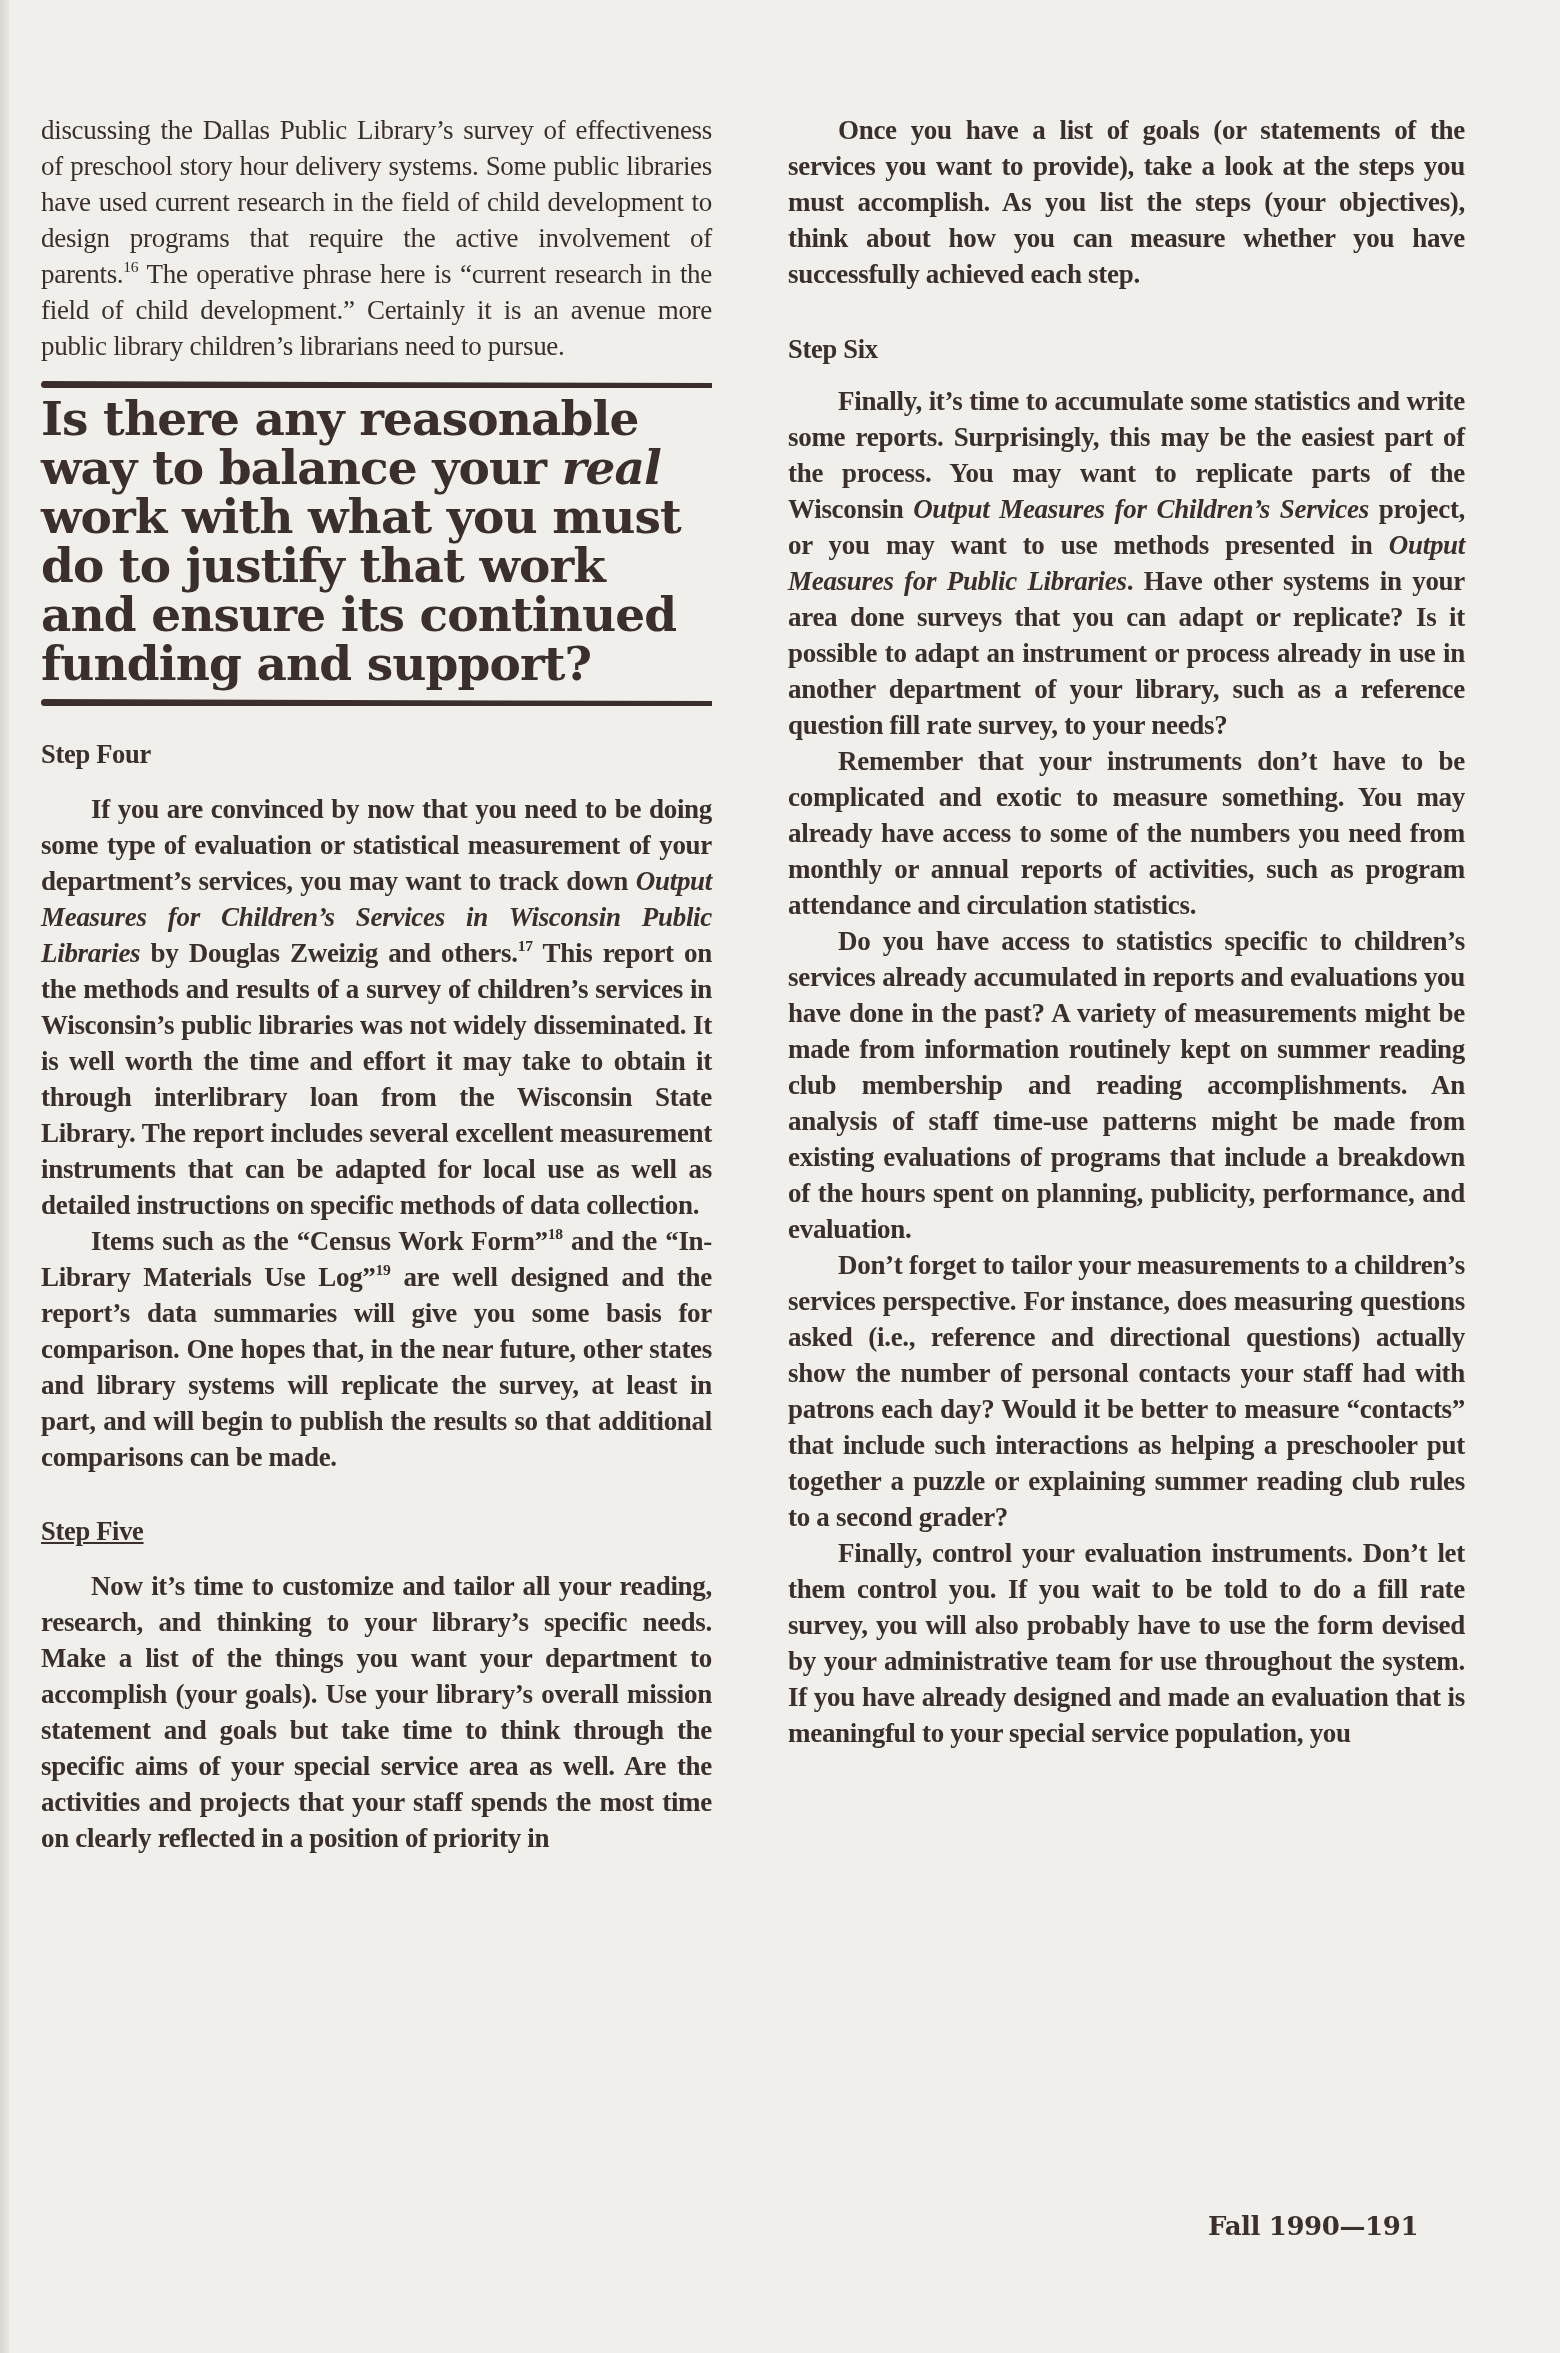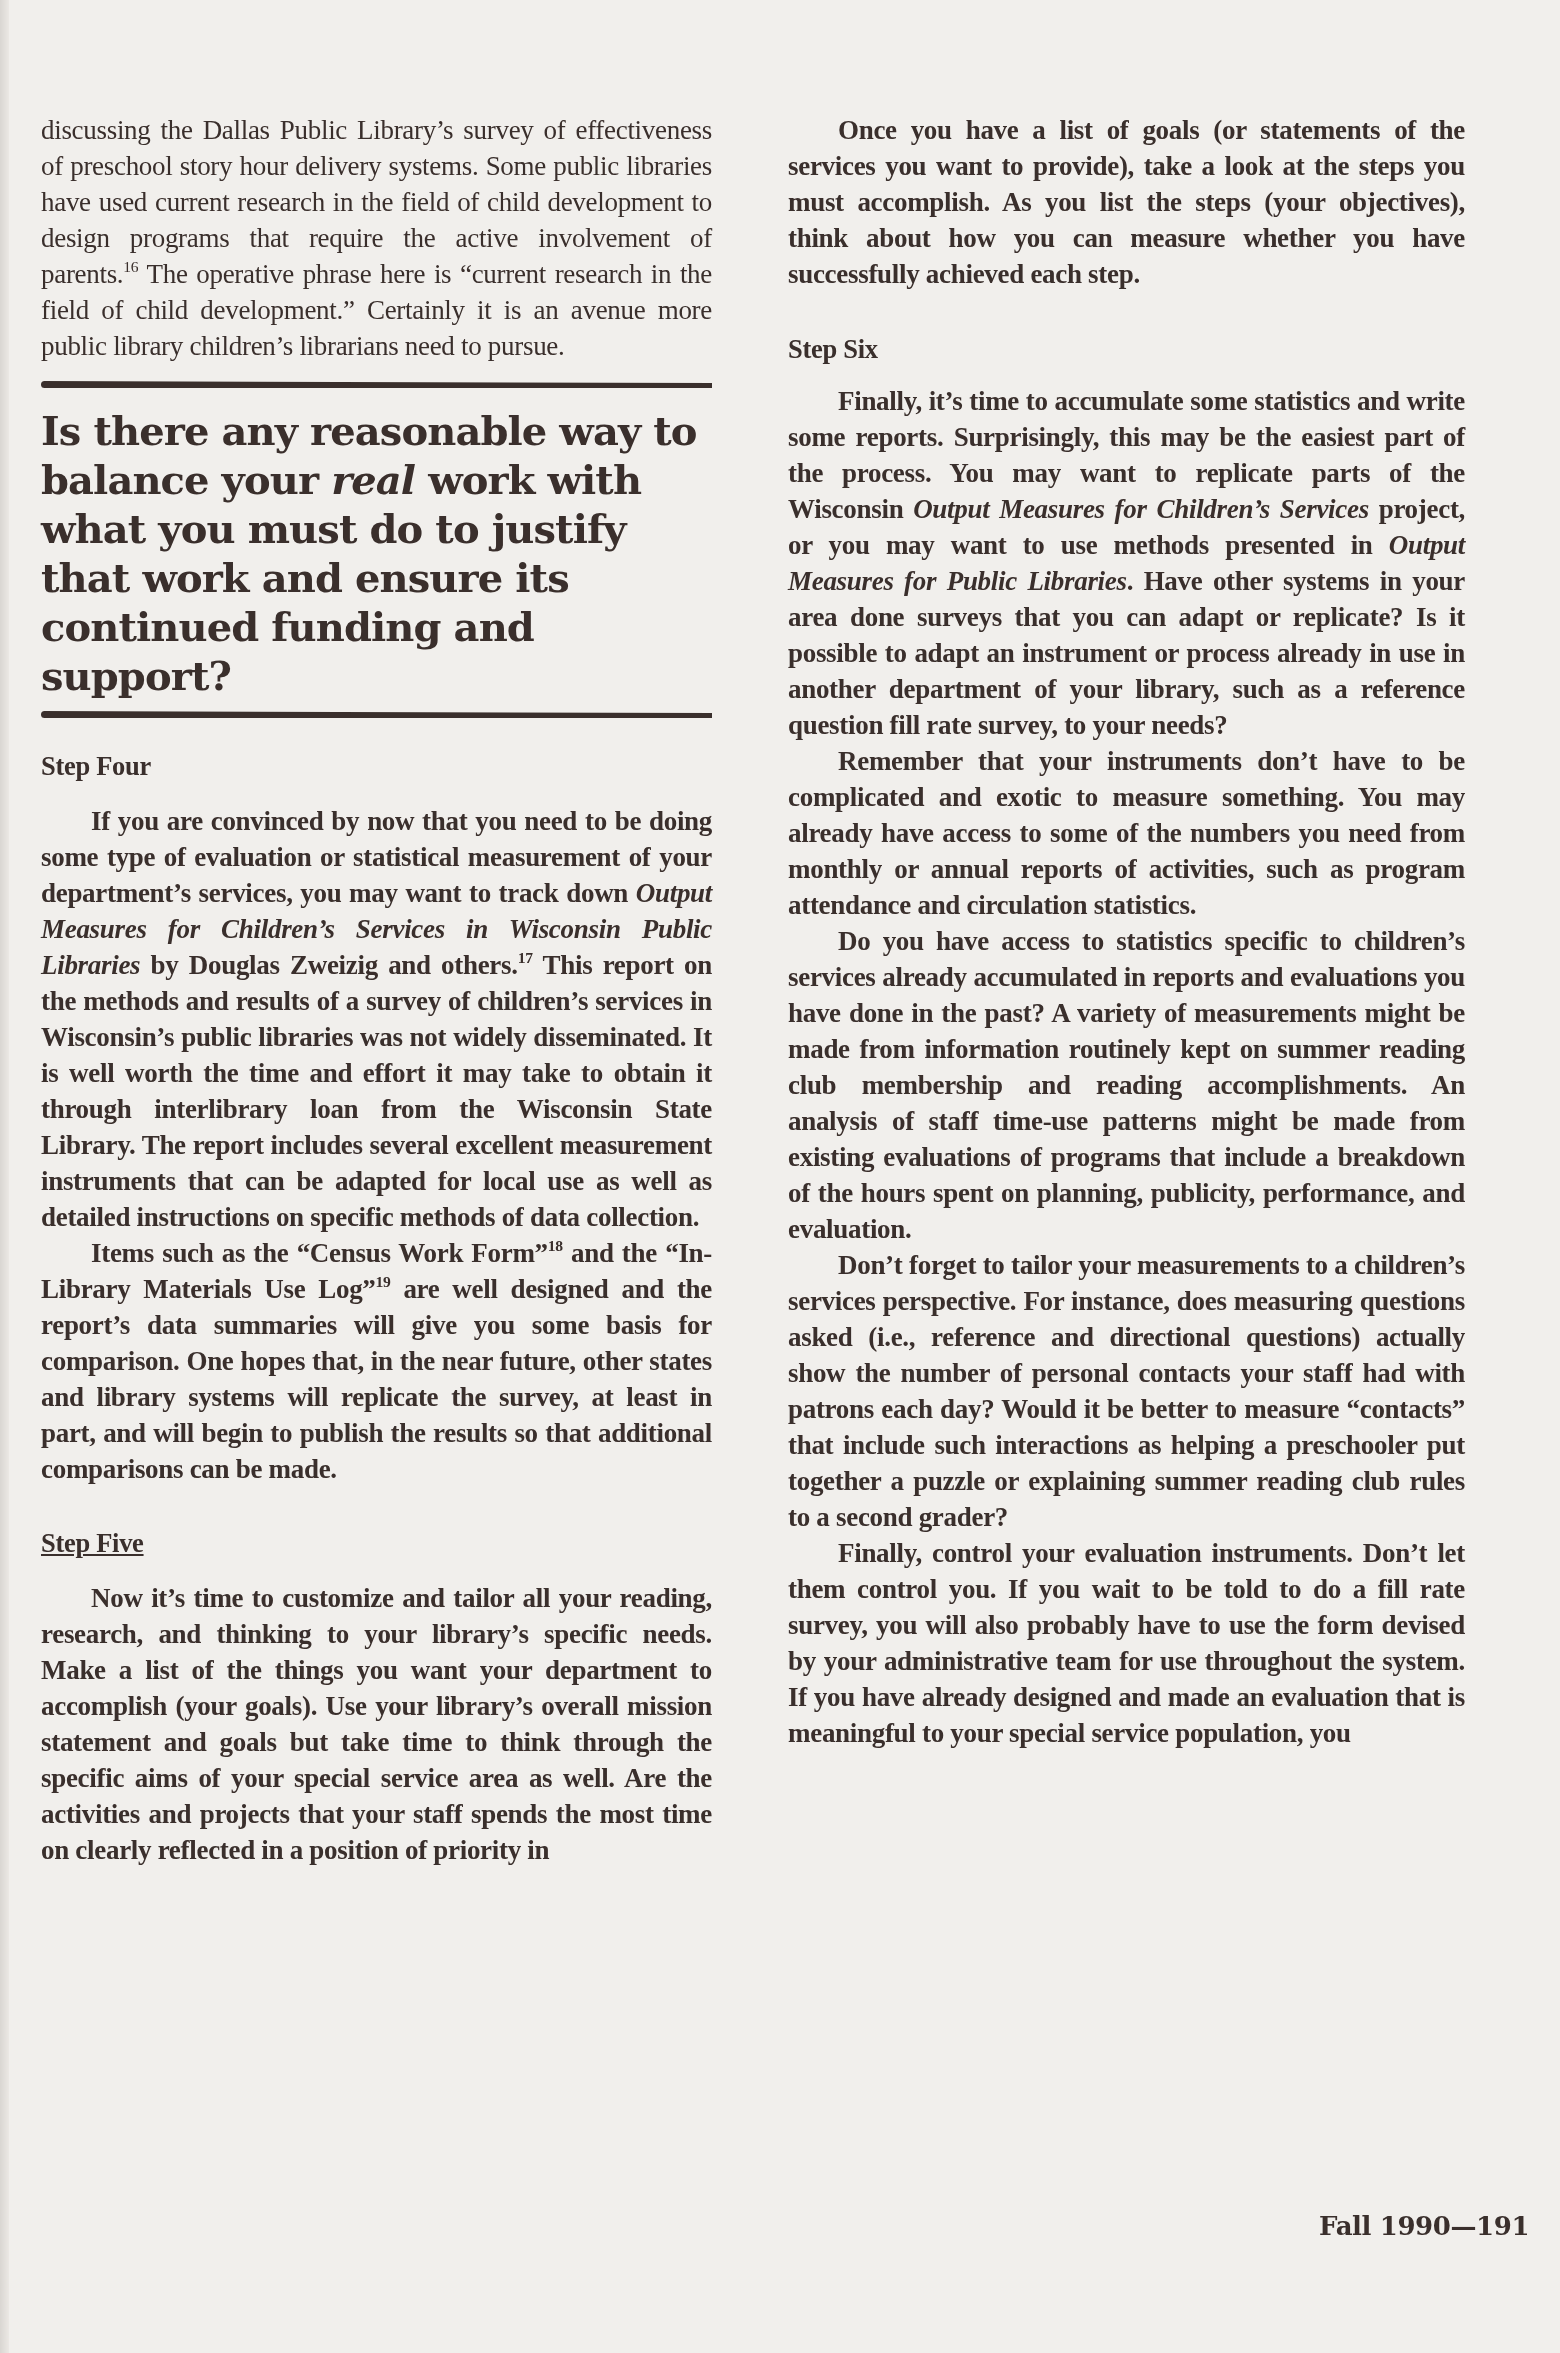--- a/index.html
+++ b/index.html
@@ -41,30 +41,30 @@
     width: 671px;
   }
   .rule {
     height: 7px; background: #3a2f2c;
     border-radius: 4.7px 0 0 4.7px;
     clip-path: polygon(0 0, 100% 30%, 100% 100%, 0 100%);
   }
   .pull-text {
     font-family: "DejaVu Serif", serif;
     font-weight: bold;
-    font-size: 40px;
+    font-size: 47px;
     line-height: 49px;
     letter-spacing: -0.9px;
     text-align: left;
-    padding: 18px 0 11px 0;
+    padding: 6px 0 11px 0;
   }
   .pull-text i { font-style: italic; }
   .footer {
     position: absolute;
-    left: 1319px; top: 2211px;
+    left: 1208px; top: 2211px;
     font-family: "DejaVu Serif", serif;
     font-weight: bold;
     font-size: 26px;
     color: #3a2f2c;
     letter-spacing: -0.4px;
   }
 </style>
 </head>
 <body>
 

